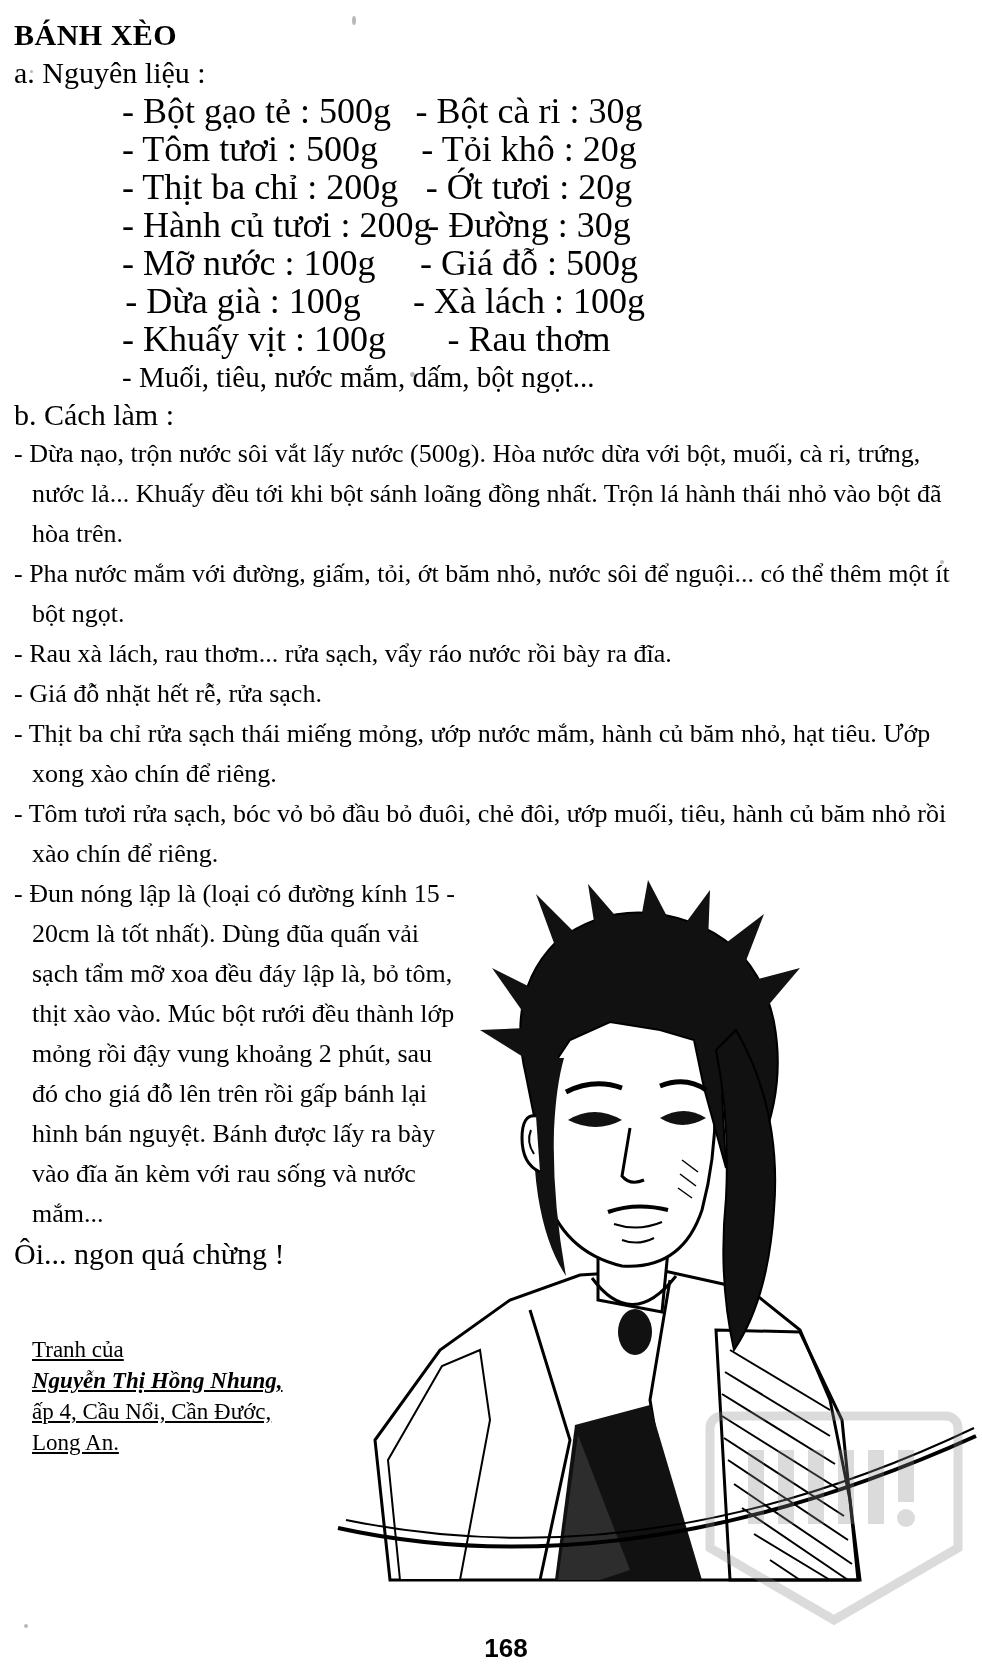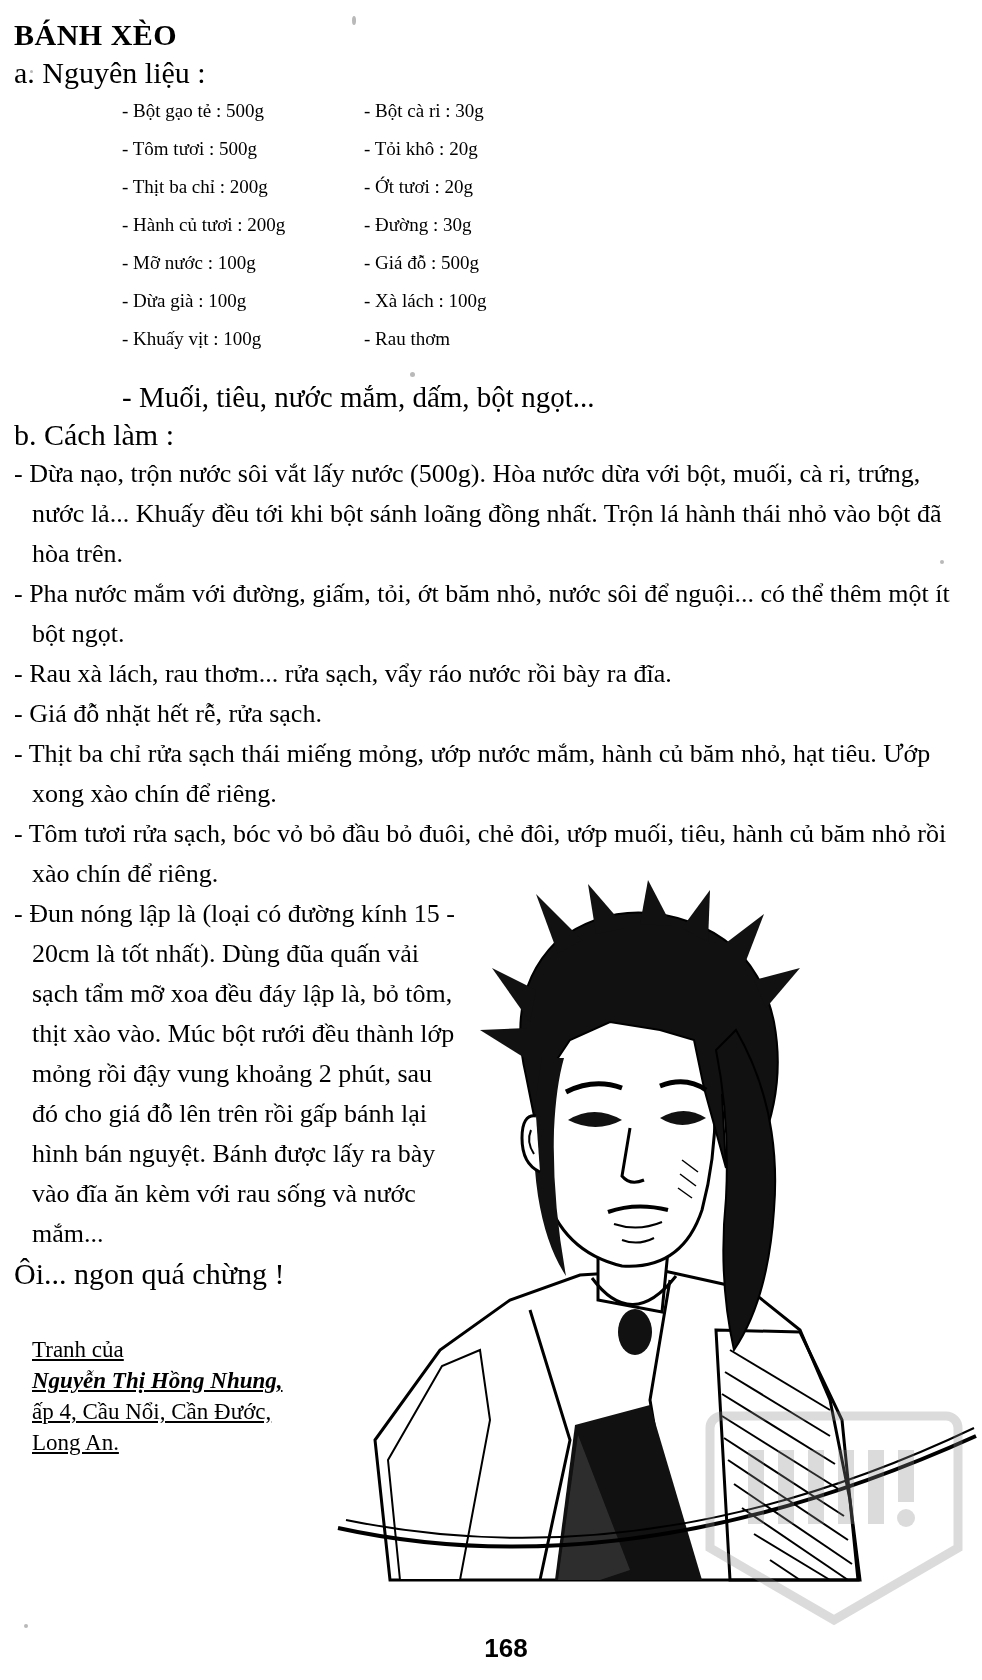--- a/index.html
+++ b/index.html
@@ -41,39 +41,39 @@
   }
 
   
   .ingredients {
     margin: 0 0 0 0;
     padding: 0;
     list-style: none;
   }
   .ing-row {
     display: flex;
-    font-size: 19px;
+    font-size: 36px;
     line-height: 38px;
     white-space: nowrap;
+    text-align: center;
   }
   .ing-col-left {
     width: 350px;
     padding-left: 108px;
     box-sizing: border-box;
   }
   .ing-col-right {
     width: 330px;
     box-sizing: border-box;
   }
   .ing-wide {
     padding-left: 108px;
     font-size: 29px;
     line-height: 38px;
     white-space: nowrap;
-    margin-top: 20px;
   }
 
   
   .steps {
     margin: 0;
     padding: 0;
     list-style: none;
   }
   .step {
     font-size: 26px;

